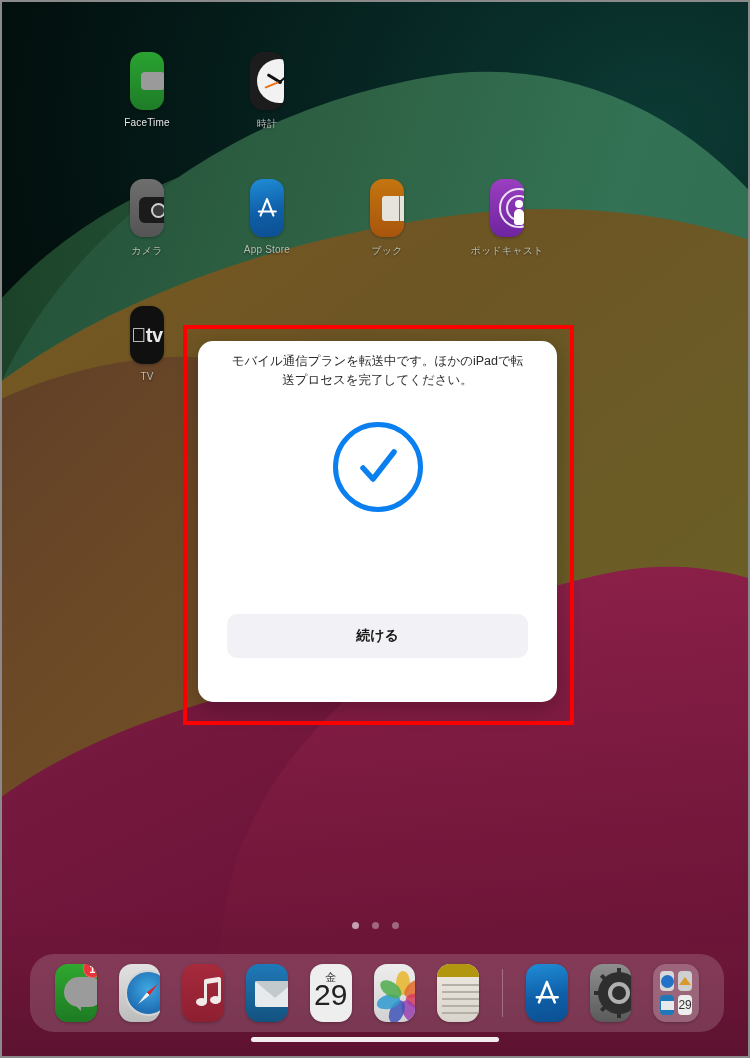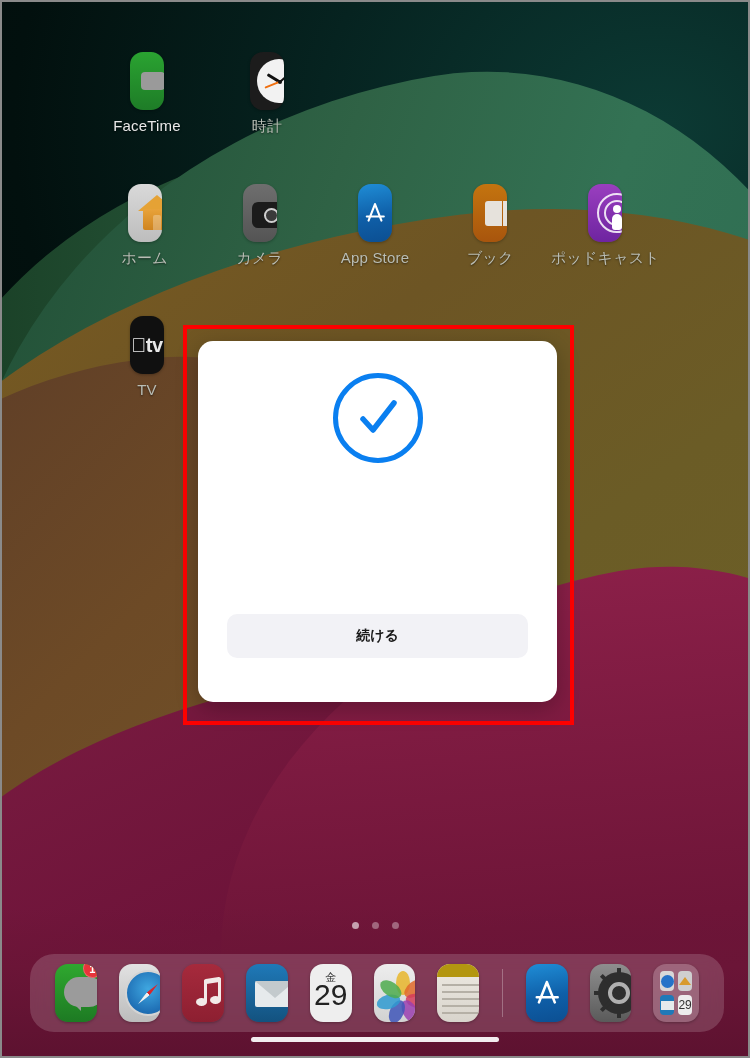--- a/index.html
+++ b/index.html
@@ -83,21 +83,21 @@
   }
   .icon {
     width: 34px; height: 58px;
     border-radius: 13px;
     position: relative;
     overflow: hidden;
     box-shadow: 0 1px 3px rgba(0,0,0,.28);
   }
   .app-label {
     margin-top: 7px;
-    font-size: 15px;
+    font-size: 10px;
     color: #e8e8e8;
     text-shadow: 0 1px 2px rgba(0,0,0,.55);
     white-space: nowrap;
     letter-spacing: .2px;
   }
   .dim .app-label { color: #b9bdb5; }
 
   
   .ic-facetime { background: linear-gradient(180deg,#2aa331 0%,#1e7c27 100%); }
   .ic-facetime .cam {
@@ -439,28 +439,20 @@
             <div class="hand h-min"></div>
             <div class="hand h-sec"></div>
           <div class="pivot"></div>
         </div>
         <div class="app-label">時計</div>
       </div>
     </div>
 
     <div class="row">
       <div class="app dim">
-        <div class="icon ic-home">
-          <div class="h-roof"></div>
-            <div class="h-body"></div>
-            <div class="h-door"></div>
-        </div>
-        <div class="app-label">ホーム</div>
-      </div>
-      <div class="app dim">
         <div class="icon ic-camera">
           <div class="c-body"></div>
             <div class="c-lens"></div>
             <div class="c-flash"></div>
         </div>
         <div class="app-label">カメラ</div>
       </div>
       <div class="app dim">
         <div class="icon ic-appstore">
           <svg class="a-glyph" viewBox="0 0 58 58">
@@ -571,20 +563,21 @@
       </div>
       <div class="mini" style="background:#ededed;font-size:12px;color:#333;">
         <span>29</span>
       </div>
     </div>
   </div>
 
   <div class="highlight"></div>
 
   <div class="dialog">
+    <div class="dlg-body">モバイル通信プランを転送中です。ほかのiPadで転送プロセスを完了してください。</div>
     <div class="check-wrap">
       <svg width="54" height="54" viewBox="0 0 54 54">
         <path d="M12 28 L22 39 L43 12" stroke="#0a7ff0" stroke-width="5.5" fill="none" stroke-linecap="round" stroke-linejoin="round"></path>
       </svg>
     </div>
     <div class="dlg-btn">続ける</div>
   </div>
 
   <div class="home-ind"></div>
 

